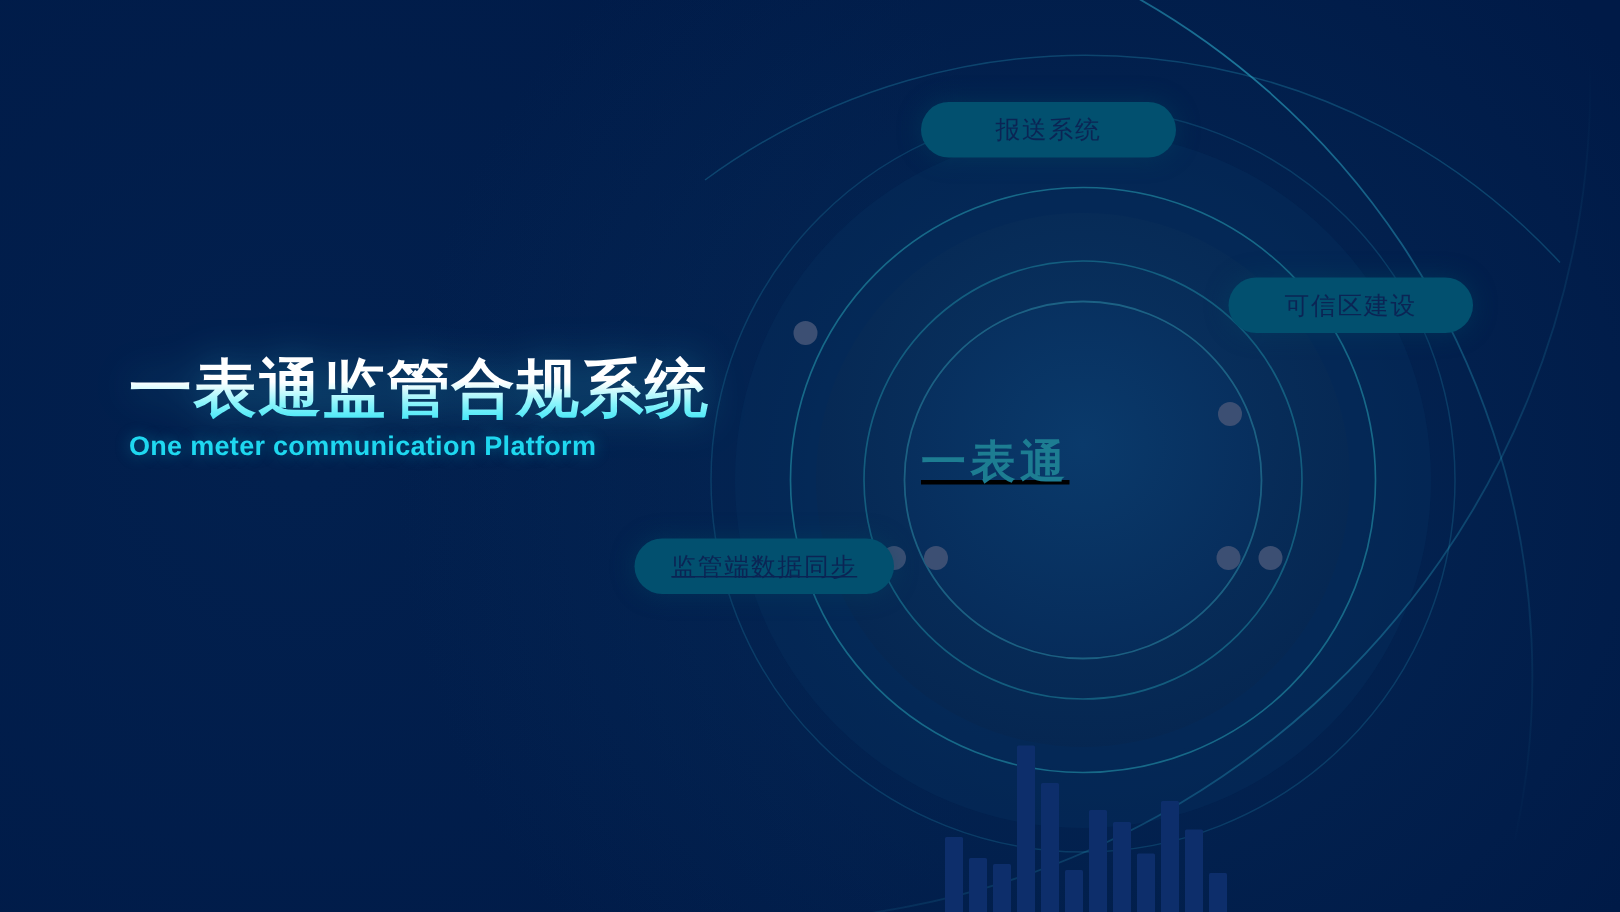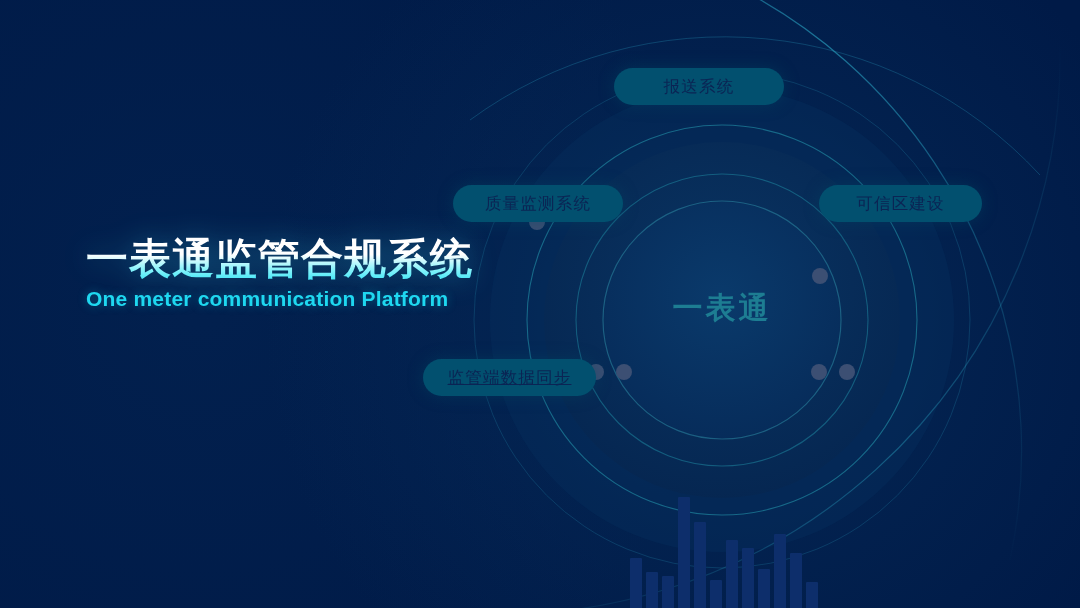--- a/index.html
+++ b/index.html
@@ -33,40 +33,40 @@
   .main-title{
     font-size:42px;line-height:1.04;font-weight:bold;letter-spacing:1px;
     background:linear-gradient(180deg,#ffffff 0%,#ffffff 40%,#8df4fb 72%,#3fe6f7 100%);
     -webkit-background-clip:text;background-clip:text;color:transparent;
     -webkit-text-fill-color:transparent;
     white-space:nowrap;
     filter:drop-shadow(0 0 14px rgba(60,220,245,.35));
   }
   .sub-title{
     margin-top:6px;
-    font-size:21px;font-weight:bold;letter-spacing:.2px;
+    font-size:18px;font-weight:bold;letter-spacing:.2px;
     color:#1fd8f0;white-space:nowrap;
     text-shadow:0 0 10px rgba(31,216,240,.35);
   }
 
   
   .pill{
     position:absolute;display:flex;align-items:center;justify-content:center;
     background:#02506f;border-radius:40px;
     color:#0b2454;font-size:16.5px;letter-spacing:1.2px;
     white-space:nowrap;box-shadow:0 0 16px rgba(0,70,100,.45);
   }
   .pill.p-report{left:614px;top:68px;width:170px;height:37px;}
   .pill.p-quality{left:453px;top:185px;width:170px;height:37px;}
   .pill.p-trust{left:819px;top:185px;width:163px;height:37px;}
   .pill.p-sync{left:423px;top:359px;width:173px;height:37px;text-decoration:underline;}
   .pill.p-data{left:848px;top:359px;width:158px;height:37px;}
 
   
-  .hub{position:absolute;left:642px;top:288px;width:160px;text-align:center;}
+  .hub{position:absolute;left:614px;top:288px;width:160px;text-align:left;text-decoration:underline;}
   .hub-main{font-size:30px;font-weight:bold;letter-spacing:3px;color:#1d7d92;}
   .hub-sub{margin-top:9px;font-size:13.5px;letter-spacing:2px;color:#1a6d85;}
 </style>
 </head>
 <body>
 
 <div id="stage">
 
   <div class="bg-glow"></div>
 
@@ -131,17 +131,16 @@
   <div class="title-block">
     <div class="main-title">一表通监管合规系统</div>
     <div class="sub-title">One meter communication Platform</div>
   </div>
 
   <div class="hub">
     <div class="hub-main">一表通</div>
   </div>
 
   <div class="pill p-report">报送系统</div>
-  <div class="pill p-quality">质量监测系统</div>
   <div class="pill p-trust">可信区建设</div>
   <div class="pill p-sync">监管端数据同步</div>
 
 </div>
 
 </body></html>

